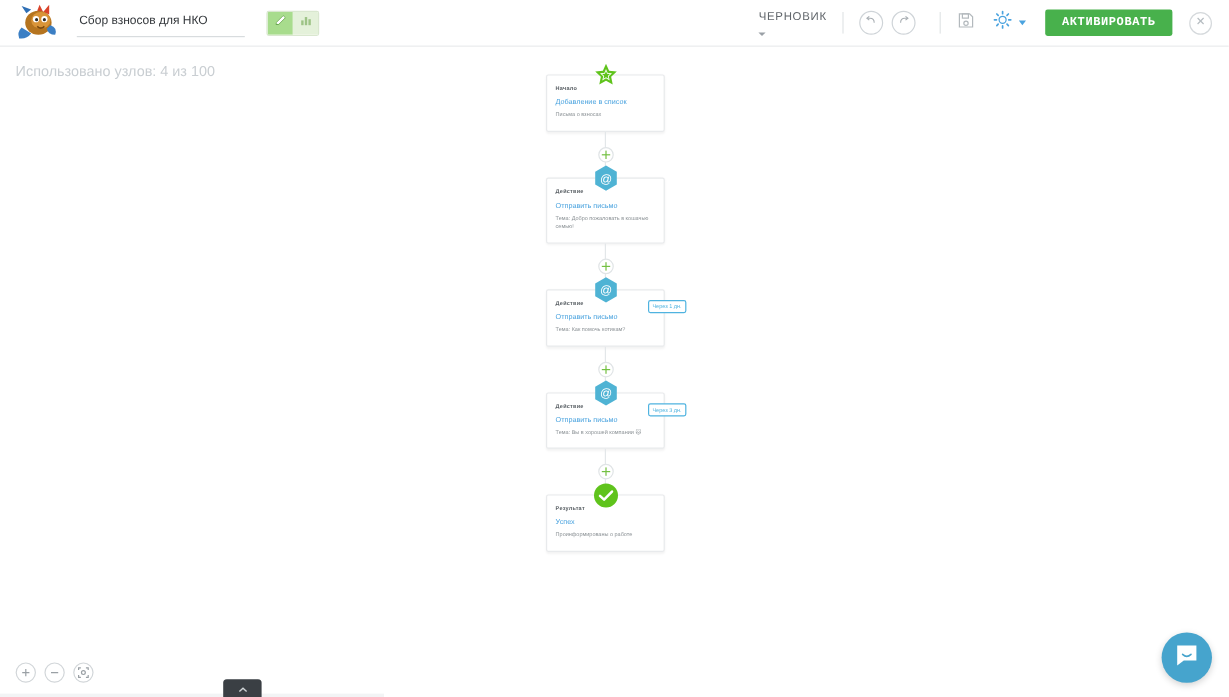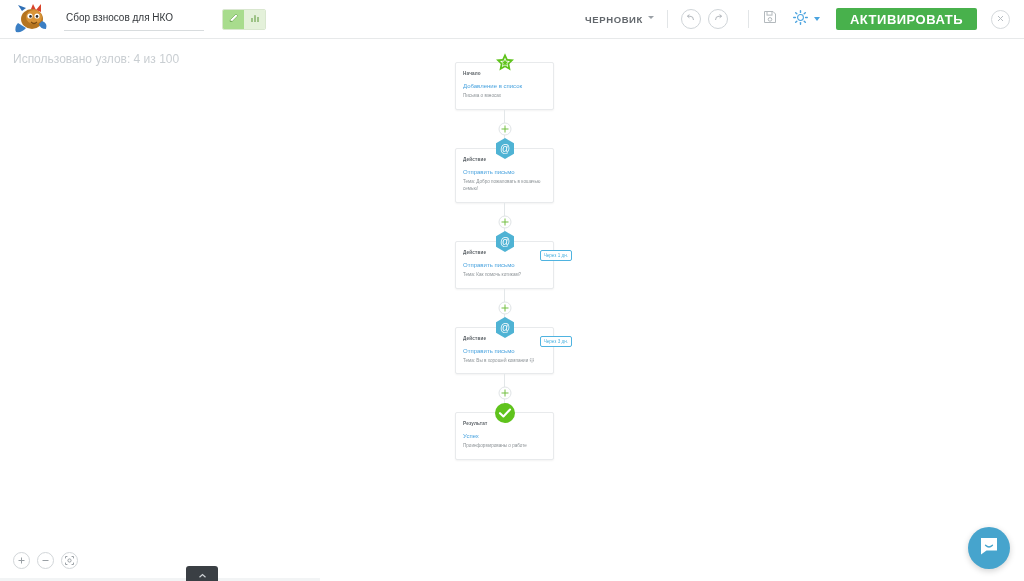--- a/index.html
+++ b/index.html
@@ -39,43 +39,43 @@
     cursor: pointer;
   }
   .mode-tab.active { background: #a8dc8d; }
   .mode-tab.inactive { background: #e4f1da; }
 
   .header-right {
     margin-left: auto; display: flex; align-items: center; height: 39px;
     padding-right: 14px;
   }
   .draft-label {
-    font-size: 9.5px; letter-spacing: .6px; color: #62676c; font-weight: bold;
-    display: flex; align-items: flex-start; gap: 5px; cursor: pointer;
+    font-size: 9.5px; letter-spacing: .6px; color: #62676c; font-weight: normal;
+    display: flex; align-items: flex-start; gap: 5px; cursor: pointer; flex-direction: column;
   }
   .draft-caret {
     width: 0; height: 0; border-left: 3px solid transparent; border-right: 3px solid transparent;
     border-top: 3.5px solid #9aa0a6; margin-top: 2px;
   }
   .vdiv { width: 1px; height: 18px; background: #e2e5e7; margin: 0 13px; }
   .circle-btn {
     width: 20px; height: 20px; border-radius: 50%; border: 1px solid #cfd4d8;
     display: flex; align-items: center; justify-content: center; cursor: pointer;
     margin-right: 7px; background: #fff;
   }
   .icon-btn { cursor: pointer; display: flex; align-items: center; justify-content: center; }
   .gear-wrap { display: flex; align-items: center; gap: 5px; margin-left: 14px; cursor: pointer; }
   .gear-caret {
     width: 0; height: 0; border-left: 3.5px solid transparent; border-right: 3.5px solid transparent;
     border-top: 4px solid #4aa3df;
   }
   .activate-btn {
     margin-left: 16px; height: 22px; padding: 0 14px; background: #48b14c;
-    color: #fff; border: none; border-radius: 2px; font-size: 13px; font-weight: bold;
-    letter-spacing: .5px; cursor: pointer; font-family: Liberation Sans, sans-serif;
+    color: #fff; border: none; border-radius: 2px; font-size: 10px; font-weight: bold;
+    letter-spacing: .5px; cursor: pointer; font-family: Liberation Mono, monospace;
     display: flex; align-items: center;
   }
   .close-btn {
     margin-left: 14px; width: 19px; height: 19px; border-radius: 50%;
     border: 1px solid #d5d9dc; display: flex; align-items: center; justify-content: center;
     cursor: pointer; color: #b6bcc1; font-size: 10px;
   }
 
   
   .canvas { position: absolute; top: 39px; left: 0; width: 1024px; height: 542px; background: #fff; }

